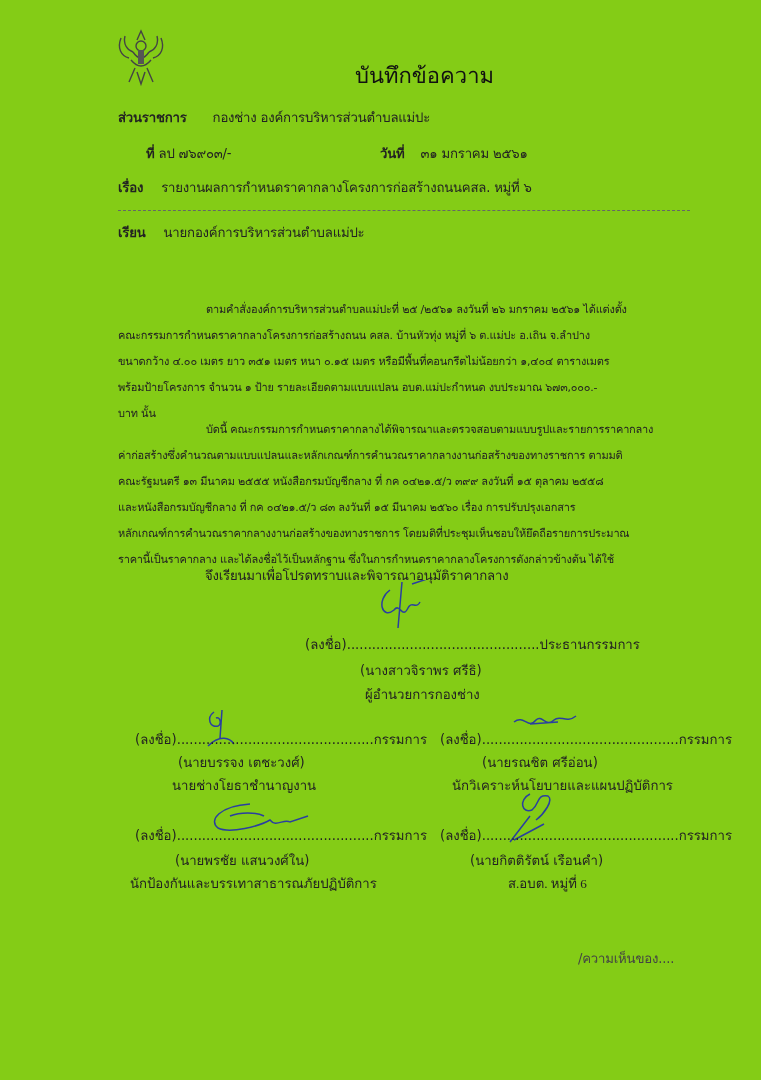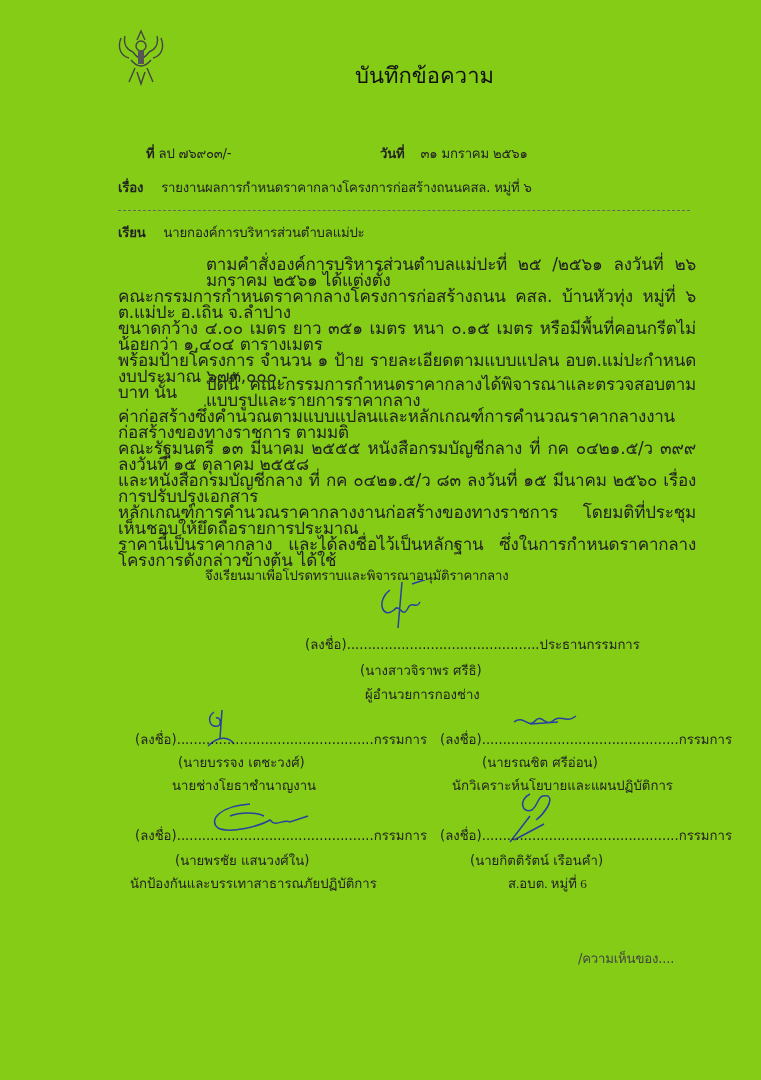--- a/index.html
+++ b/index.html
@@ -5,21 +5,21 @@
   html, body { margin:0; padding:0; background:#fff; }
   body { width:761px; height:1080px; position:relative; overflow:hidden;
          font-family:"DejaVu Sans","Liberation Sans",sans-serif; color:#222; }
   .page { position:absolute; inset:0; background:#84cc16; }
   .abs { position:absolute; white-space:nowrap; }
   .t { font-size:13.2px; letter-spacing:-0.2px; }
   .b { font-weight:bold; }
   .garuda { position:absolute; left:115px; top:28px; width:52px; height:58px; }
   .title { left:355px; top:58px; font-size:22px; color:#111; }
   .dots { border-bottom:1px dashed #666; }
-  .para { position:absolute; left:118px; width:578px; font-size:17px; line-height:16px; text-align:justify; letter-spacing:-0.2px; }
+  .para { position:absolute; left:118px; width:578px; font-size:11px; line-height:26px; text-align:justify; letter-spacing:-0.2px;margin-top:41px; }
   .para p { margin:0; }
   .sigline { font-size:13.2px; white-space:nowrap; }
 </style>
 </head>
 <body>
 
 <div class="page">
 
   <svg class="garuda" viewBox="0 0 52 58">
     <g fill="none" stroke="#444" stroke-width="1.4">
@@ -31,20 +31,25 @@
       <path d="M16 32 Q26 44 36 32"></path>
       <path d="M20 40 L14 54 M32 40 L38 54 M22 44 L26 56 L30 44"></path>
     </g>
     <g fill="#555">
         <rect x="23" y="22" width="6" height="14"></rect>
       </g>
   </svg>
 
   <div class="abs title">บันทึกข้อความ</div>
 
+  <div class="abs t" style="left:118px;top:107px;">
+    <span class="b">ส่วนราชการ</span>
+    <span style="display:inline-block;width:18px"></span>
+    <span>กองช่าง  องค์การบริหารส่วนตำบลแม่ปะ</span>
+  </div>
 
   <div class="abs t" style="left:118px;top:143px;margin-left:28px;">
     <span class="b">ที่</span>
     <span>ลป ๗๖๙๐๓/-</span>
   </div>
   <div class="abs t" style="left:380px;top:143px;">
     <span class="b">วันที่</span>
     <span style="display:inline-block;width:8px"></span>
     <span>๓๑ มกราคม ๒๕๖๑</span>
   </div>

